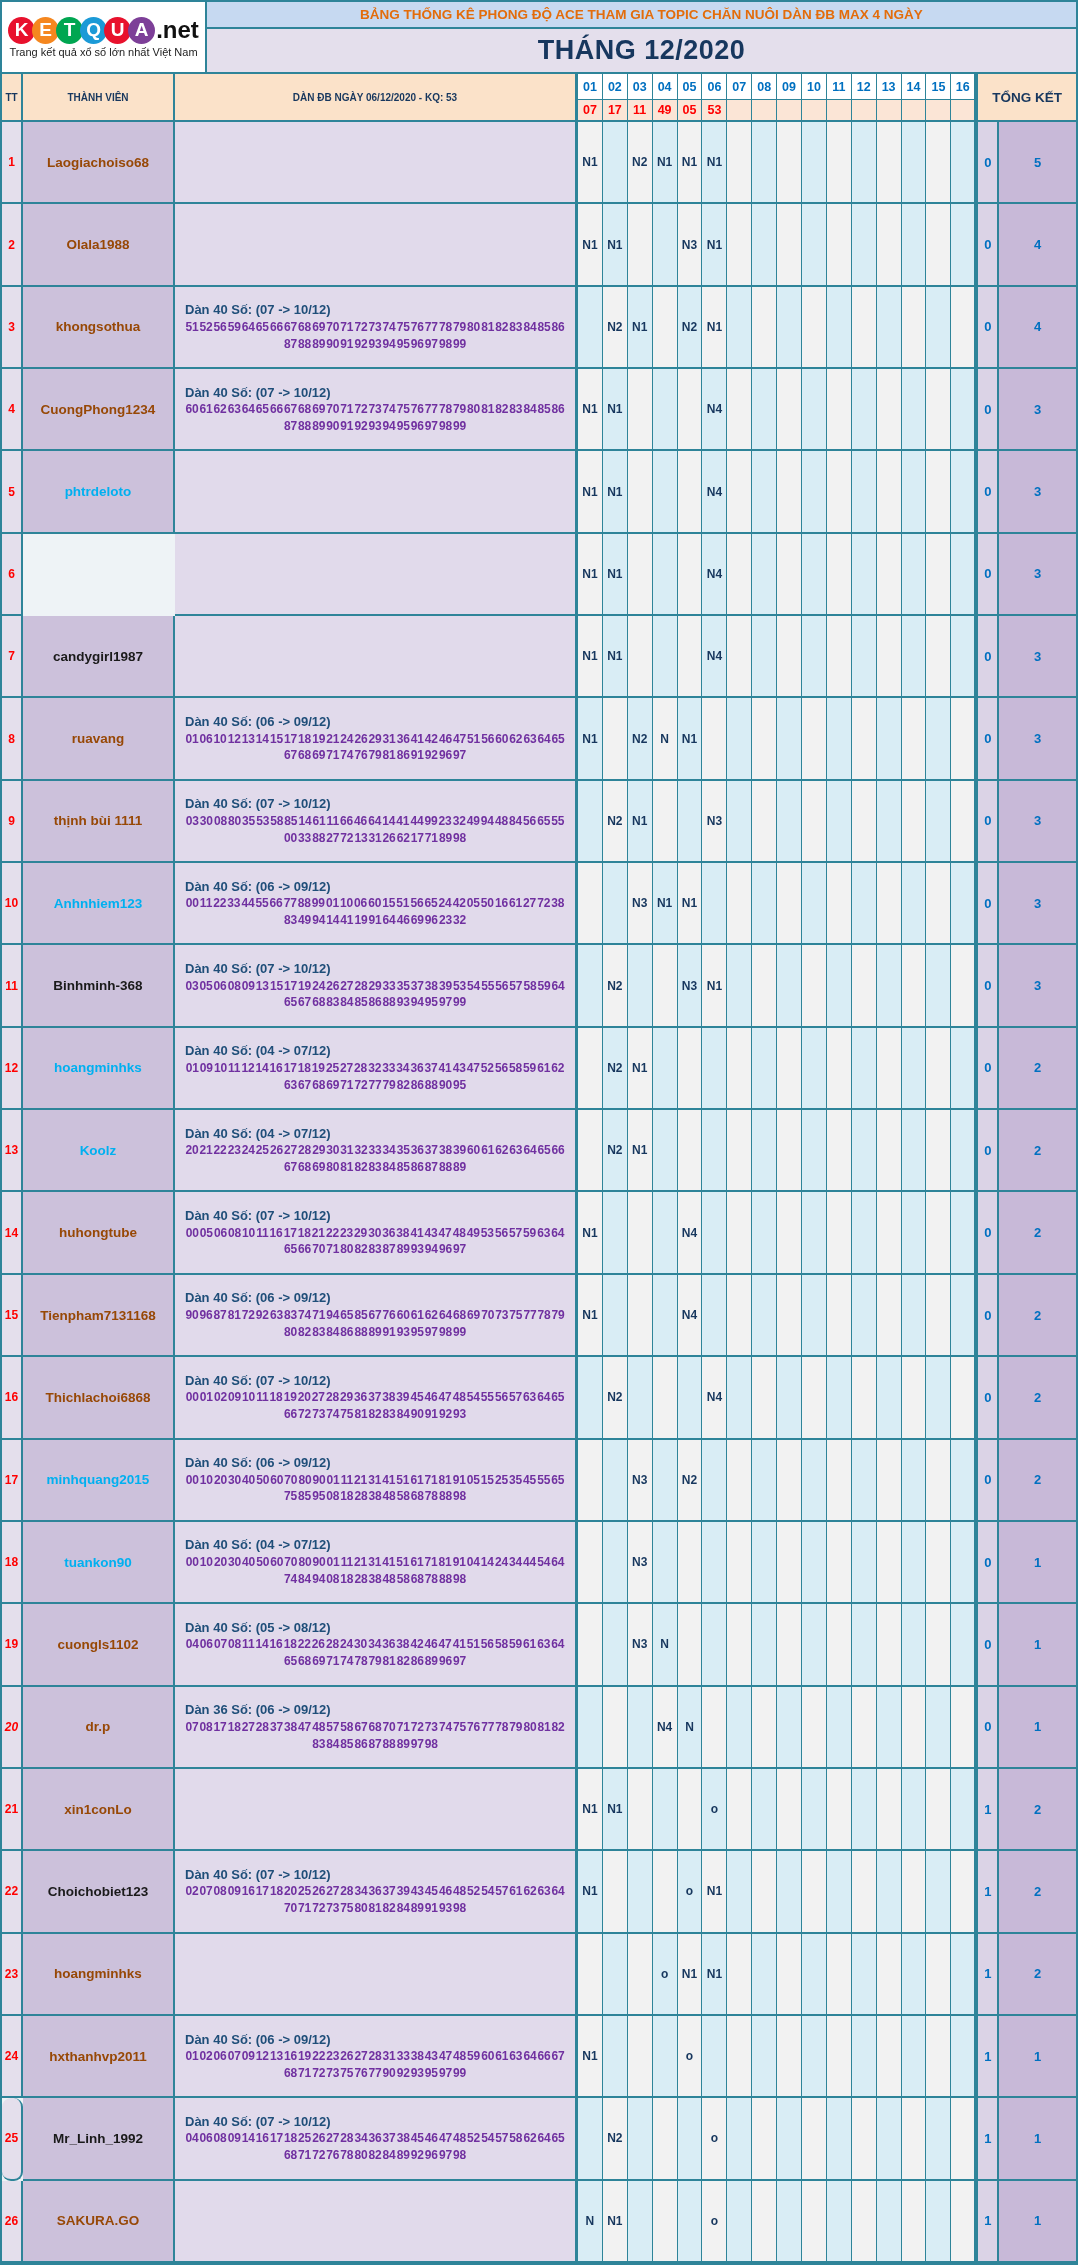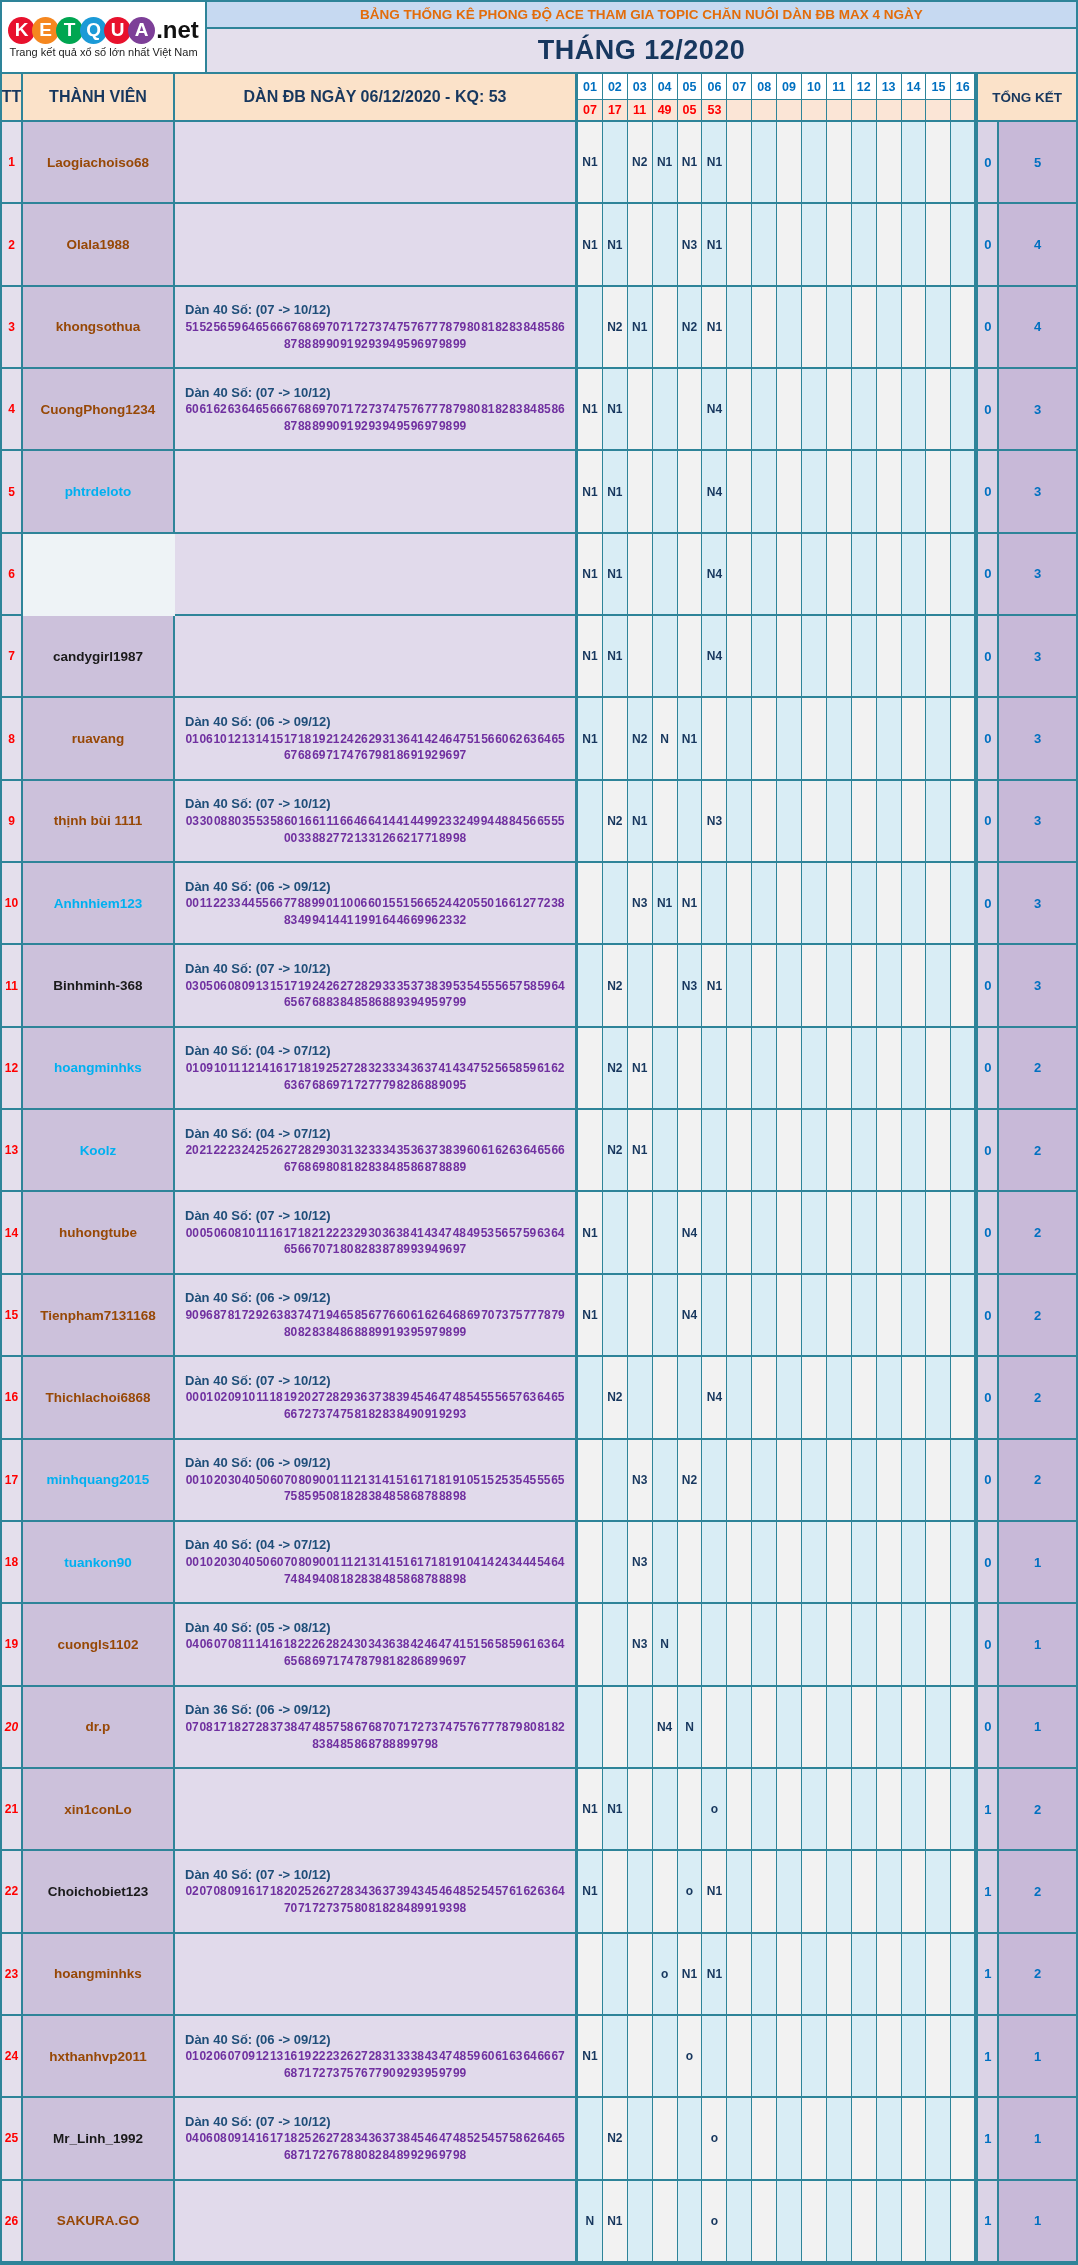--- a/index.html
+++ b/index.html
@@ -16,21 +16,21 @@
   .banner{flex:1;display:flex;flex-direction:column;}
   .banner-title{height:27px;box-sizing:border-box;background:#c6d9f1;border-bottom:2px solid #2e8499;color:#e36c0a;font-weight:bold;font-size:13.5px;display:flex;align-items:center;justify-content:center;}
   .banner-month{flex:1;background:#e4dfec;color:#17375e;font-weight:bold;font-size:27px;display:flex;align-items:center;justify-content:center;letter-spacing:.5px;}
   
   .tbl{display:grid;width:1078px;height:2193px;box-sizing:border-box;
        border:2px solid #2e8499;border-top:2px solid #2e8499;
        grid-template-columns:21px 152px 403px repeat(16,24.9px) 23px 1fr;
        grid-template-rows:26px 22px repeat(26,1fr);
        background:#eef3f6;}
   .cell{box-sizing:border-box;border-right:1px solid #2e8499;border-bottom:2px solid #2e8499;display:flex;align-items:center;justify-content:center;overflow:hidden;}
-  .hdr{background:#fbe2c9;color:#17375e;font-weight:bold;font-size:16px;}
+  .hdr{background:#fbe2c9;color:#17375e;font-weight:bold;font-size:10px;}
   .tt-h{grid-column:1;grid-row:1/3;border-right:2px solid #2e8499;}
   .member-h{grid-column:2;grid-row:1/3;border-right:2px solid #2e8499;}
   .dan-h{grid-column:3;grid-row:1/3;border-right:3px solid #2e8499;}
   .tk-h{grid-column:20/22;grid-row:1/3;border-right:none;border-left:2px solid #2e8499;font-size:13.5px;}
   .dayh{background:#ffffff;color:#0070c0;font-weight:bold;font-size:12.5px;border-bottom:1px solid #2e8499;}
   .resh{background:#fbe5d6;color:#ff0000;font-weight:bold;font-size:12.5px;}
   .tt{background:#e4dfec;color:#ff0000;font-weight:bold;font-size:12px;border-right:2px solid #2e8499;}
   .member{background:#ccc1db;font-weight:bold;font-size:13.5px;text-align:center;border-right:2px solid #2e8499;padding:0 2px;}
   .c-brown{color:#974806;}
   .c-cyan{color:#00b0f0;}
@@ -279,21 +279,21 @@
       <div class="cell day alt" style="grid-area: 10 / 16;"></div>
       <div class="cell day" style="grid-area: 10 / 17;"></div>
       <div class="cell day alt" style="grid-area: 10 / 18;"></div>
       <div class="cell day last-col" style="grid-area: 10 / 19;"></div>
       <div class="cell tk1" style="grid-area: 10 / 20;">0</div>
       <div class="cell tk2" style="grid-area: 10 / 21;">3</div>
       <div class="cell tt" style="grid-area: 11 / 1;">9</div>
       <div class="cell member c-brown" style="grid-area: 11 / 2;">thịnh bùi 1111</div>
       <div class="cell dan" style="grid-area: 11 / 3;">
         <div class="dan-title">Dàn 40 Số: (07 -&gt; 10/12)</div>
-        <div class="dan-nums">03 30 08 80 35 53 58 60 16 61 11 66 46 64 14 41 44 99 23 32 49 94 48 84 56 65 55 00 33 88 27 72 13 31 26 62 17 71 89 98</div>
+        <div class="dan-nums">03 30 08 80 35 53 58 85 14 61 11 66 46 64 14 41 44 99 23 32 49 94 48 84 56 65 55 00 33 88 27 72 13 31 26 62 17 71 89 98</div>
       </div>
       <div class="cell day alt" style="grid-area: 11 / 4;"></div>
       <div class="cell day" style="grid-area: 11 / 5;">N2</div>
       <div class="cell day alt" style="grid-area: 11 / 6;">N1</div>
       <div class="cell day" style="grid-area: 11 / 7;"></div>
       <div class="cell day alt" style="grid-area: 11 / 8;"></div>
       <div class="cell day" style="grid-area: 11 / 9;">N3</div>
       <div class="cell day alt" style="grid-area: 11 / 10;"></div>
       <div class="cell day" style="grid-area: 11 / 11;"></div>
       <div class="cell day alt" style="grid-area: 11 / 12;"></div>
@@ -653,21 +653,21 @@
       <div class="cell day" style="grid-area: 26 / 12;"></div>
       <div class="cell day alt" style="grid-area: 26 / 13;"></div>
       <div class="cell day" style="grid-area: 26 / 14;"></div>
       <div class="cell day alt" style="grid-area: 26 / 15;"></div>
       <div class="cell day" style="grid-area: 26 / 16;"></div>
       <div class="cell day alt" style="grid-area: 26 / 17;"></div>
       <div class="cell day" style="grid-area: 26 / 18;"></div>
       <div class="cell day alt last-col" style="grid-area: 26 / 19;"></div>
       <div class="cell tk1" style="grid-area: 26 / 20;">1</div>
       <div class="cell tk2" style="grid-area: 26 / 21;">1</div>
-      <div class="cell tt" style="grid-area: 27 / 1;">25</div>
+      <div class="cell tt" style="grid-area: 27 / 1; border-radius: 9px;">25</div>
       <div class="cell member c-black" style="grid-area: 27 / 2;">Mr_Linh_1992</div>
       <div class="cell dan" style="grid-area: 27 / 3;">
         <div class="dan-title">Dàn 40 Số: (07 -&gt; 10/12)</div>
         <div class="dan-nums">04 06 08 09 14 16 17 18 25 26 27 28 34 36 37 38 45 46 47 48 52 54 57 58 62 64 65 68 71 72 76 78 80 82 84 89 92 96 97 98</div>
       </div>
       <div class="cell day alt" style="grid-area: 27 / 4;"></div>
       <div class="cell day" style="grid-area: 27 / 5;">N2</div>
       <div class="cell day alt" style="grid-area: 27 / 6;"></div>
       <div class="cell day" style="grid-area: 27 / 7;"></div>
       <div class="cell day alt" style="grid-area: 27 / 8;"></div>

